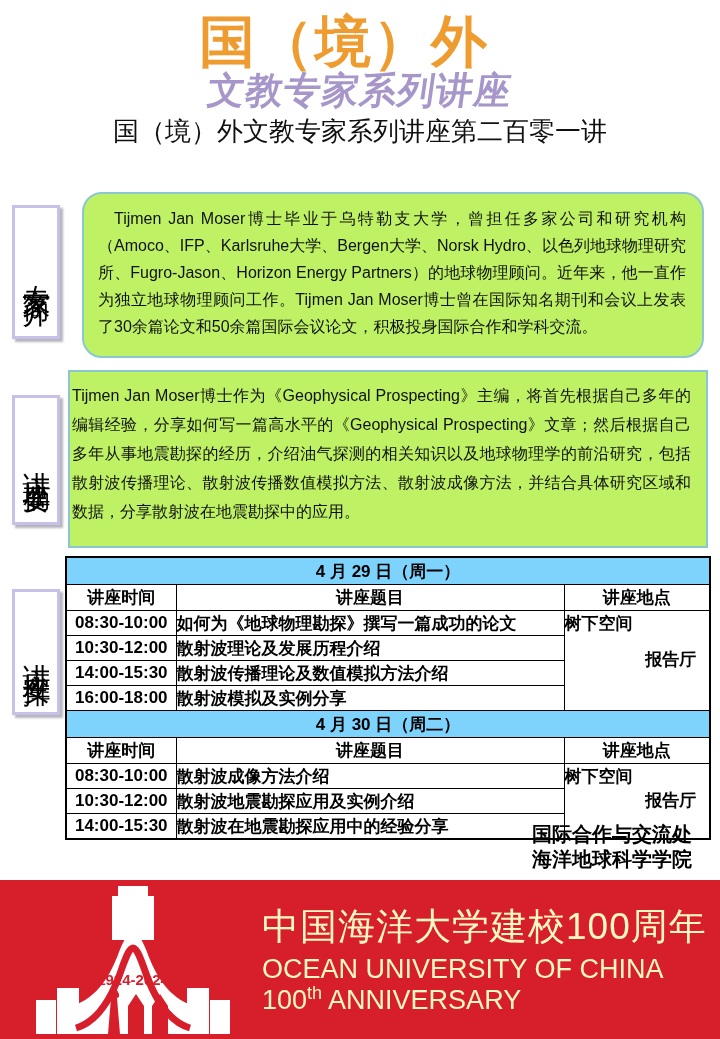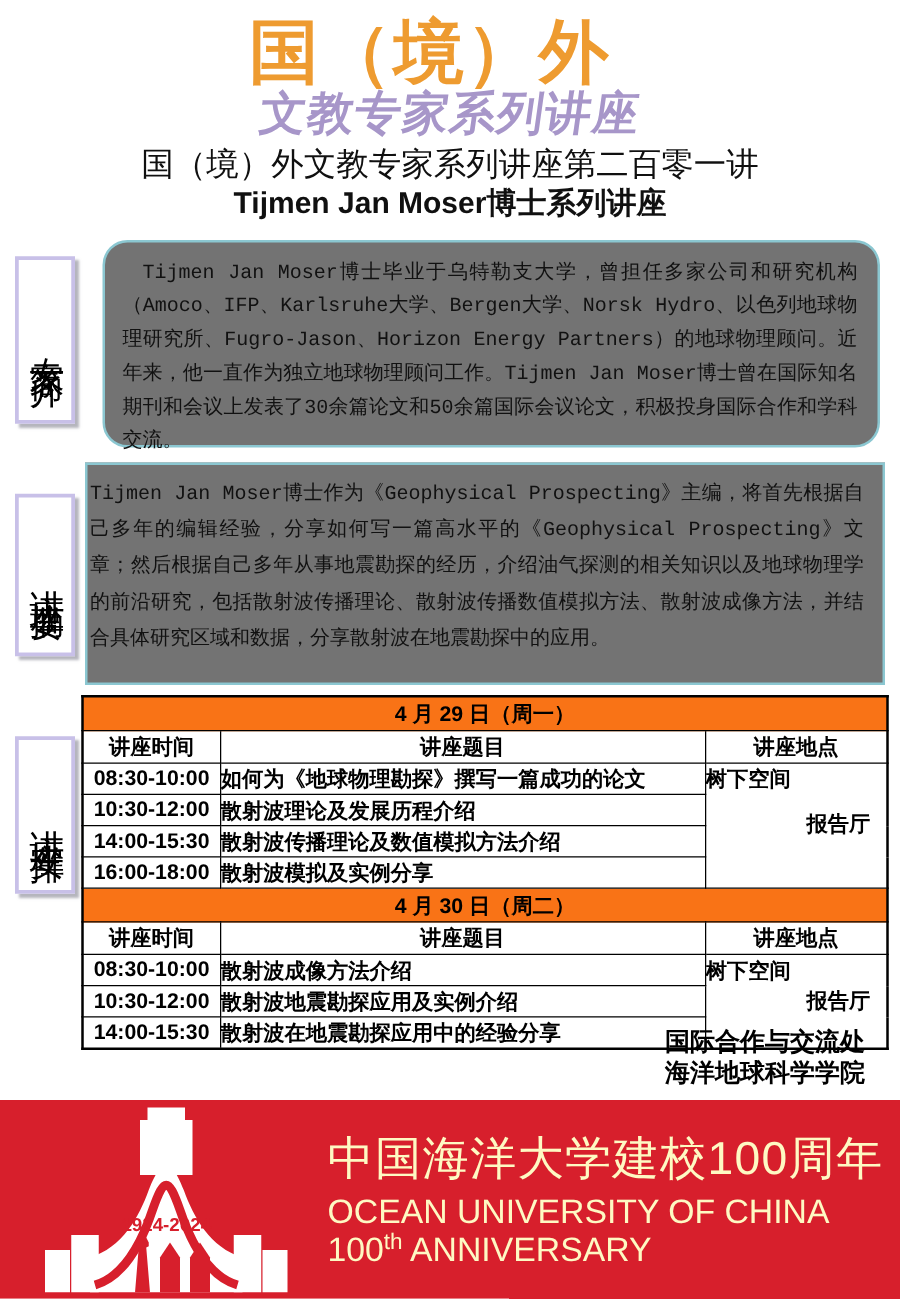--- a/index.html
+++ b/index.html
@@ -22,36 +22,36 @@
   .side-label{position:absolute;left:12px;width:42px;background:#fff;
               border:3px solid #C8C0E8;box-shadow:3px 3px 2px rgba(120,120,135,.55);
               display:flex;align-items:center;justify-content:center;
               writing-mode:vertical-rl;text-orientation:upright;
               font-family:"Liberation Serif","DejaVu Serif",serif;font-size:28px;color:#000;letter-spacing:5px;}
   .lbl-expert{top:205px;height:128px;}
   .lbl-abstract{top:395px;height:124px;}
   .lbl-schedule{top:589px;height:120px;}
 
   
-  .txt-box{position:absolute;background:#737373;border:2px solid #8BC7D1;color:#111;
-           font-family:Liberation Mono, monospace;
+  .txt-box{position:absolute;background:#bef264;border:2px solid #8BC7D1;color:#111;
+           font-family:Liberation Sans, sans-serif;
            font-size:16px;text-align:justify;}
   .box-expert{left:82px;top:192px;width:622px;height:166px;border-radius:20px;
               padding:11px 16px 0 14px;box-sizing:border-box;line-height:27px;}
   .box-expert p{margin:0;text-indent:1em;}
   .box-abstract{left:68px;top:370px;width:640px;height:178px;
                 padding:9px 15px 0 2px;box-sizing:border-box;line-height:29px;}
   .box-abstract p{margin:0;}
 
   
   .sched{position:absolute;left:65px;top:556px;width:644px;border-collapse:collapse;
          table-layout:fixed;font-family:"Liberation Sans",sans-serif;font-weight:bold;color:#000;
          border:2.5px solid #000;}
   .sched td{border:1.5px solid #000;padding:0;text-align:center;font-size:17px;vertical-align:middle;}
-  .sched tr.day-row td{background:#f97316;height:26px;}
+  .sched tr.day-row td{background:#7dd3fc;height:26px;}
   .sched tr.head-row td{height:25px;}
   .sched tr.data-row td{height:24px;}
   .sched td.topic{text-align:left;}
   .sched td.venue{vertical-align:top;}
   .venue-inner{display:flex;flex-direction:row;}
   .vi-4{height:96px;}
   .vi-3{height:72px;}
   .venue-top{height:24px;display:flex;align-items:center;justify-content:center;}
   .venue-main{flex:1;display:flex;align-items:center;justify-content:center;}
 
@@ -70,21 +70,20 @@
   .b-anniv sup{font-size:18px;vertical-align:super;line-height:0;}
 </style>
 </head>
 <body>
 
 <div class="page">
 
   <div class="logo1">国（境）外</div>
   <div class="logo2">文教专家系列讲座</div>
   <div class="title1">国（境）外文教专家系列讲座第二百零一讲</div>
-  <div class="title2">Tijmen Jan Moser博士系列讲座</div>
 
   <div class="side-label lbl-expert">专家简介</div>
   <div class="side-label lbl-abstract">讲座摘要</div>
   <div class="side-label lbl-schedule">讲座安排</div>
 
   <div class="txt-box box-expert">
     <p>Tijmen Jan Moser博士毕业于乌特勒支大学，曾担任多家公司和研究机构（Amoco、IFP、Karlsruhe大学、Bergen大学、Norsk Hydro、以色列地球物理研究所、Fugro-Jason、Horizon Energy Partners）的地球物理顾问。近年来，他一直作为独立地球物理顾问工作。Tijmen Jan Moser博士曾在国际知名期刊和会议上发表了30余篇论文和50余篇国际会议论文，积极投身国际合作和学科交流。</p>
   </div>
 
   <div class="txt-box box-abstract">

